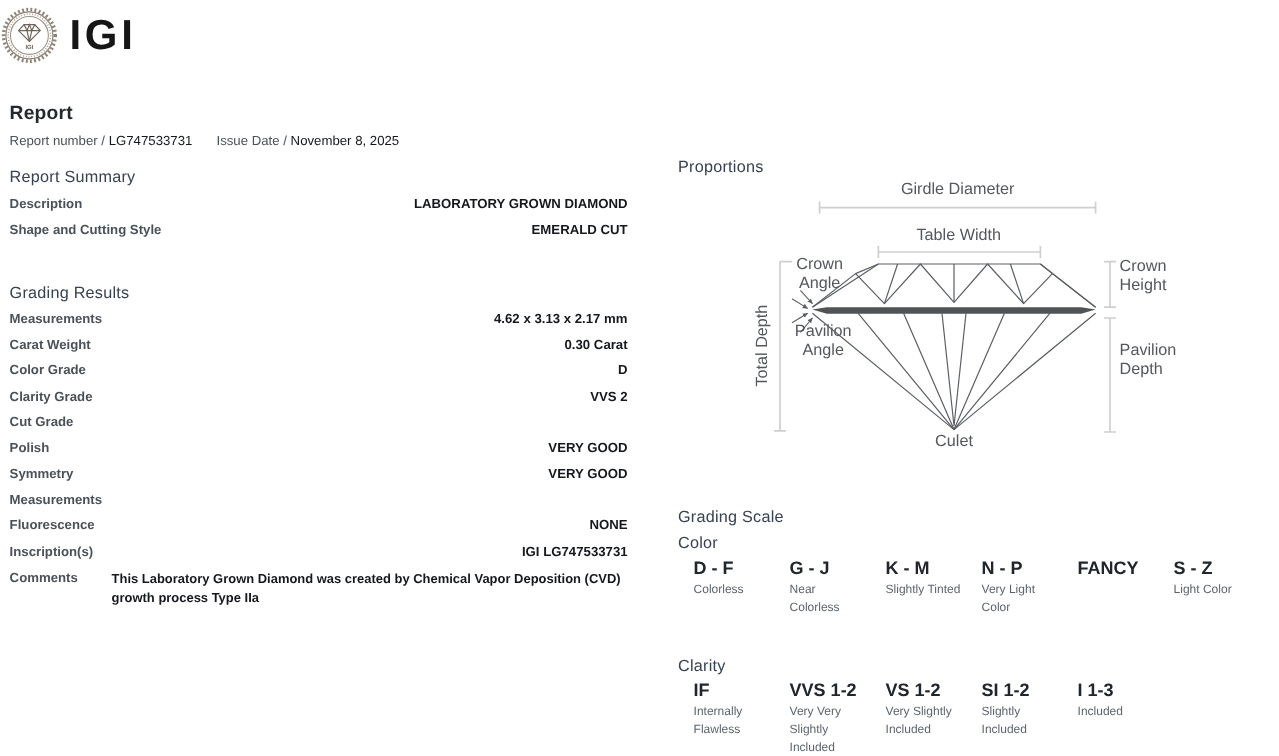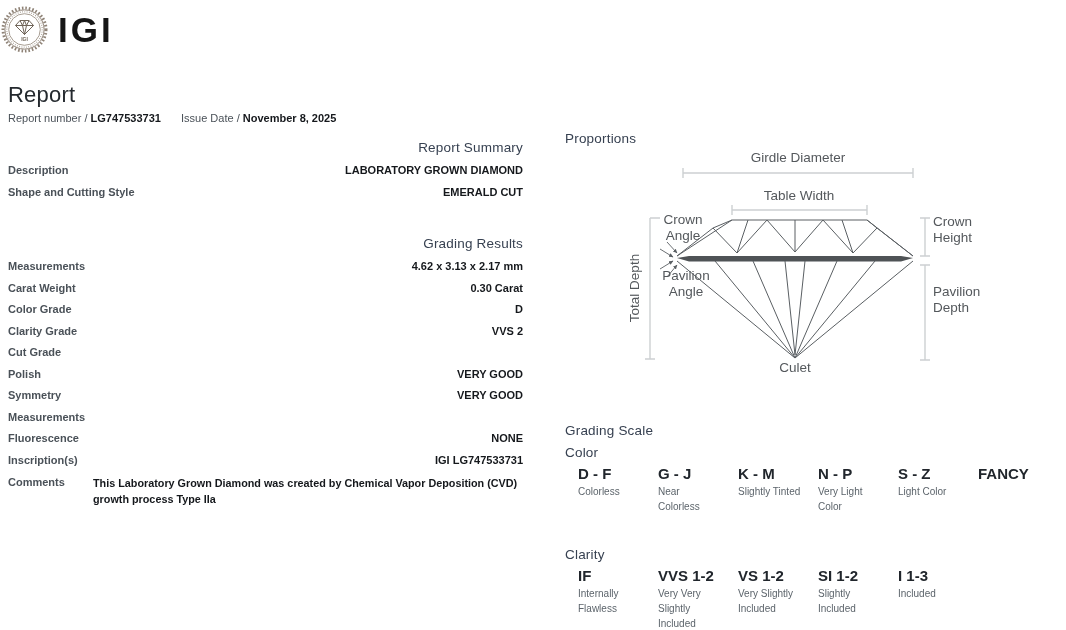--- a/index.html
+++ b/index.html
@@ -7,26 +7,26 @@
   body { font-family: "Liberation Sans", sans-serif; color: #15181c; position: relative; }
 
   .page { position: relative; width: 1066px; height: 630px; background: #fff; }
 
   
   .brand { position: absolute; left: 0; top: 5px; display: flex; align-items: center; }
   .wordmark { font-size: 35px; font-weight: 700; letter-spacing: 3px; color: #161616; margin-left: 9px; line-height: 1; }
 
   
   .left-col { position: absolute; left: 8px; top: 84px; width: 515px; }
-  h1.report-title { font-size: 22px; font-weight: 400; color: #24292e; line-height: 21px; letter-spacing: .2px; }
+  h1.report-title { font-size: 16px; font-weight: 700; color: #24292e; line-height: 21px; letter-spacing: .2px; }
   .meta { margin-top: 7px; font-size: 11px; color: #4a5158; line-height: 13px; }
-  .meta b { color: #15181c; font-weight: 700; margin-top: 14px; }
+  .meta b { color: #15181c; font-weight: 400; margin-top: 14px; }
   .meta .gap { display: inline-block; width: 14px; }
 
-  h2.sec { font-size: 13.5px; font-weight: 400; color: #374151; line-height: 17px; margin: 28px 0 8px 0; letter-spacing: .2px; text-align: right; }
+  h2.sec { font-size: 13.5px; font-weight: 400; color: #374151; line-height: 17px; margin: 28px 0 8px 0; letter-spacing: .2px; }
   h2.sec.mt-sm { margin-top: 14px; }
   h2.sec.mt-xs { margin-top: 5px; }
 
   .row { display: flex; justify-content: space-between; align-items: flex-start; height: 21.5px; font-size: 11px; line-height: 13px; }
   .row .lbl { color: #4a5158; font-weight: 700; white-space: nowrap; }
   .row .val { color: #15181c; font-weight: 700; text-align: right; flex: 1; }
   .row.comments { height: auto; }
   .row.comments .lbl { padding-top: 1px; }
   .row.comments .val { text-align: left; padding-left: 26px; line-height: 16px; font-size: 10.8px; max-width: 456px; }
 
@@ -207,26 +207,26 @@
       <div class="gs-col">
         <div class="gs-grade">K - M</div>
         <div class="gs-desc">Slightly Tinted</div>
       </div>
       <div class="gs-col">
         <div class="gs-grade">N - P</div>
         <div class="gs-desc">Very Light
 Color</div>
       </div>
       <div class="gs-col">
+        <div class="gs-grade">FANCY</div>
+        <div class="gs-desc"></div>
+      </div>
+      <div class="gs-col">
         <div class="gs-grade">S - Z</div>
         <div class="gs-desc">Light Color</div>
-      </div>
-      <div class="gs-col">
-        <div class="gs-grade">FANCY</div>
-        <div class="gs-desc"></div>
       </div>
     </div>
 
     <h3 class="sub gs-clarity-title">Clarity</h3>
 
     <div class="gs-row">
       <div class="gs-col">
         <div class="gs-grade">IF</div>
         <div class="gs-desc">Internally
 Flawless</div>

